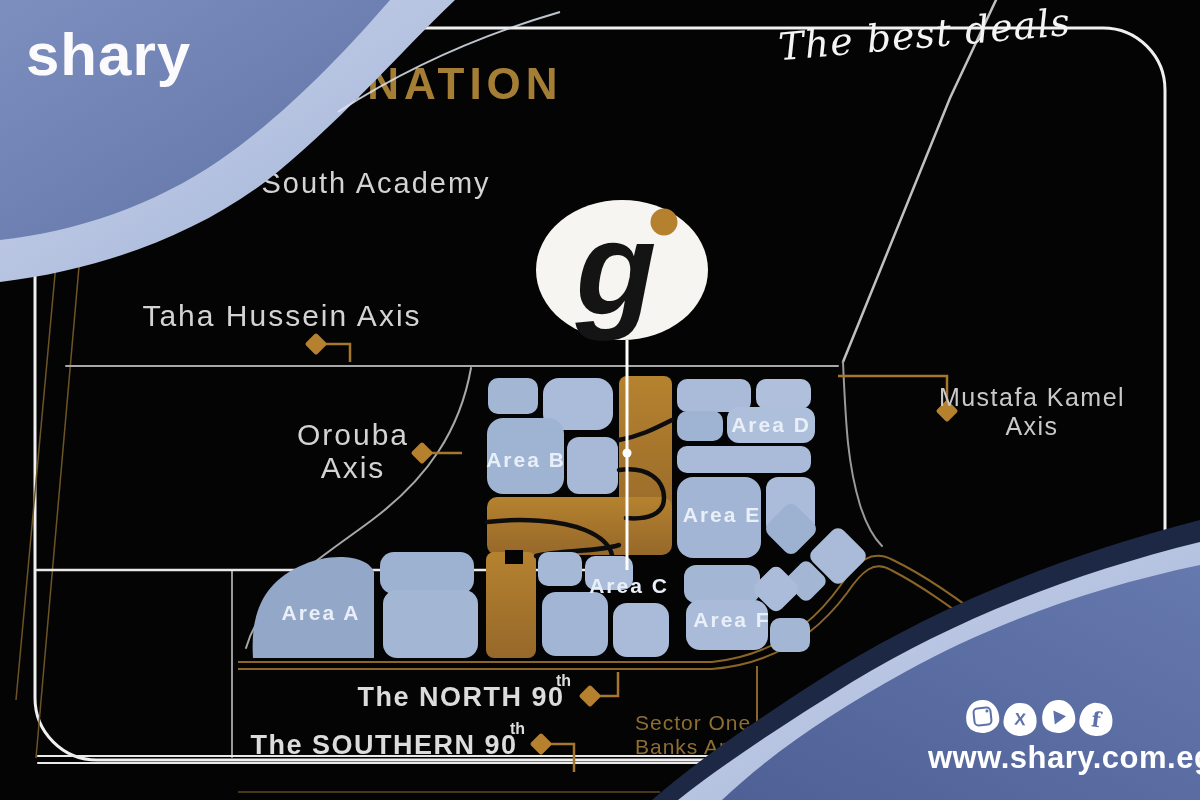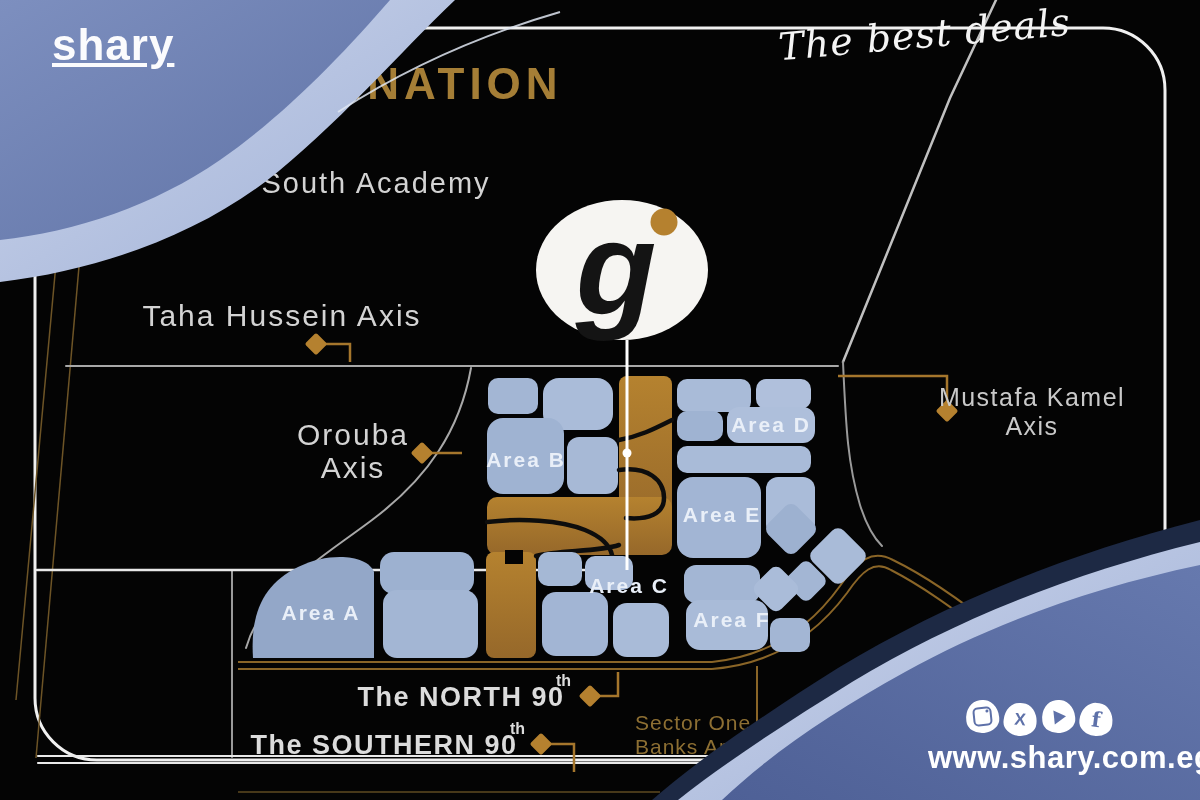--- a/index.html
+++ b/index.html
@@ -6,22 +6,22 @@
   .stage{position:relative;width:1200px;height:800px;background:#040404;overflow:hidden;
          font-family:"Liberation Sans",sans-serif;}
   .stage svg{position:absolute;left:0;top:0;}
   
   text{font-family:"Liberation Sans",sans-serif;}
   .lbl-gray{fill:#d3d3d3;letter-spacing:2px;}
   .lbl-area{fill:#e9eff8;font-weight:bold;letter-spacing:2px;font-size:21px;}
   .lbl-gold{fill:#8d6f33;letter-spacing:1px;font-size:21px;}
   .lbl-road{fill:#dcdcdc;font-weight:bold;letter-spacing:1.5px;font-size:27px;}
   
-  .brand-logo{position:absolute;left:52px;top:20px;color:#fbfbfd;font-size:44px;font-weight:bold;
-              letter-spacing:1px;z-index:30;text-decoration:underline;}
+  .brand-logo{position:absolute;left:26px;top:20px;color:#fbfbfd;font-size:60px;font-weight:bold;
+              letter-spacing:1px;z-index:30;}
   .tagline{position:absolute;left:778px;top:14px;width:260px;color:#f4f4f4;z-index:30;
            font-family:"DejaVu Serif",serif;font-style:italic;font-size:38px;
            transform:rotate(-5deg);letter-spacing:1px;white-space:nowrap;}
   .website{position:absolute;left:928px;top:740px;color:#fff;font-size:31px;font-weight:bold;
            z-index:30;letter-spacing:0.5px;}
   .social{position:absolute;left:966px;top:700px;display:flex;gap:5px;z-index:30;}
   .blob{width:33px;height:33px;background:#fff;color:#5e71a9;
         border-radius:48% 48% 52% 52% / 58% 58% 42% 42%;
         transform:rotate(-6deg);display:flex;align-items:center;justify-content:center;}
   .blob:nth-child(2){transform:rotate(5deg) translateY(3px);}

